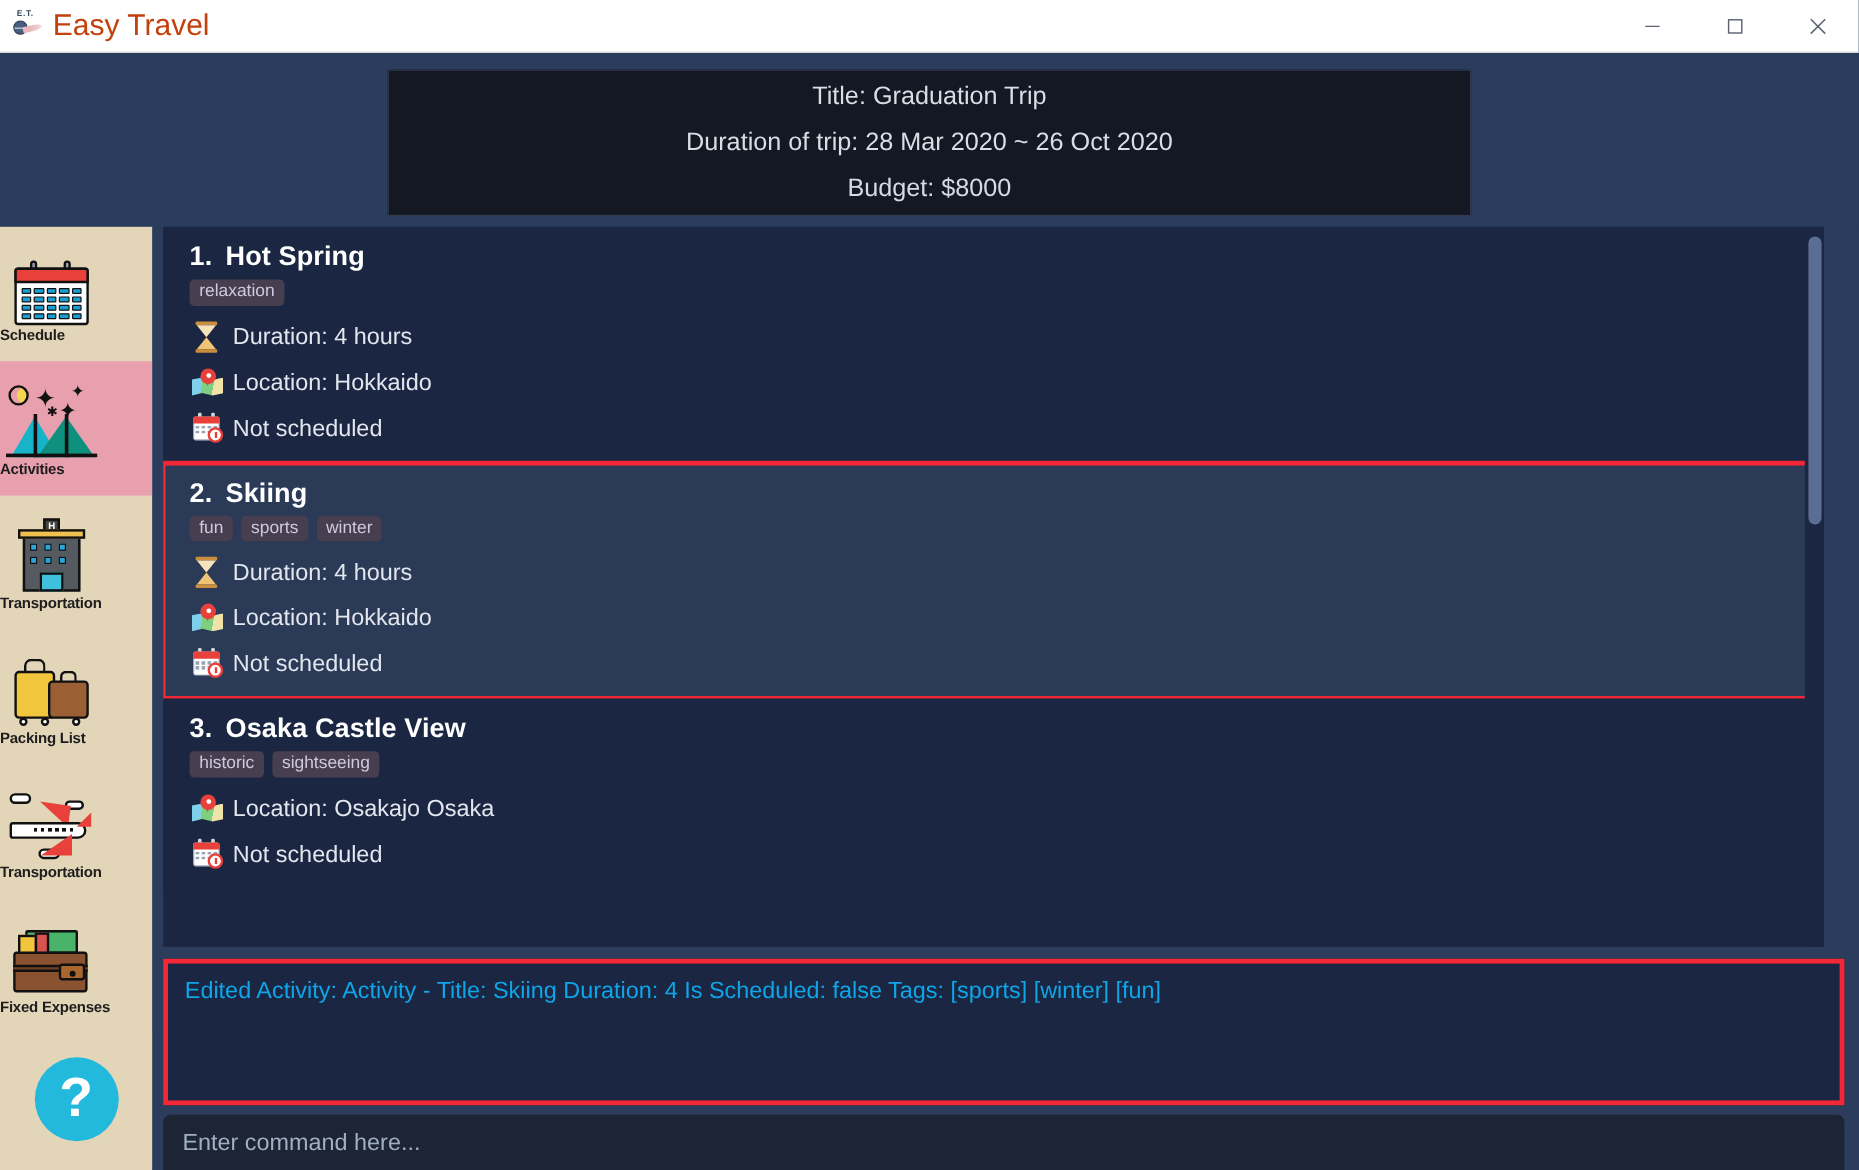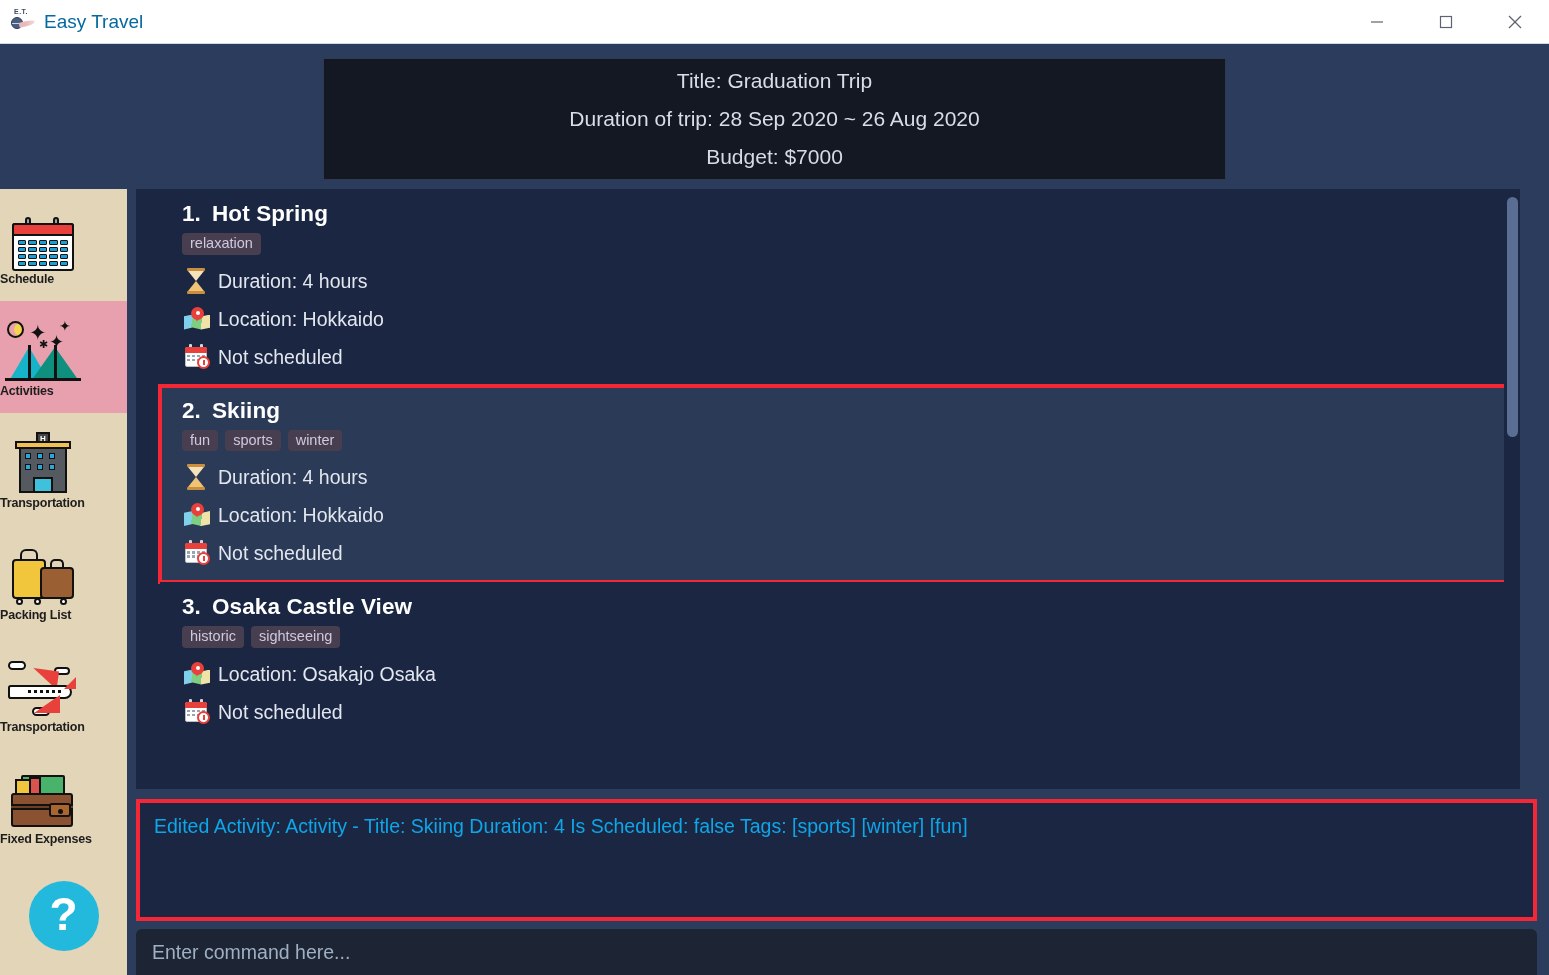--- a/index.html
+++ b/index.html
@@ -43,22 +43,22 @@
     width: 12px; height: 1px; background: #c9d4e4;
   }
   #app-logo .plane {
     position: absolute; left: 9px; top: 12px;
     width: 16px; height: 5px;
     background: linear-gradient(100deg, #e9b9b9 40%, #f3dada 100%);
     border-radius: 0 60% 60% 0;
     transform: rotate(-14deg);
   }
   #app-title {
-    font-size: 19px;
-    color: #0369a1;
+    font-size: 25px;
+    color: #c2410c;
     font-weight: 400;
   }
   .win-controls {
     position: absolute; right: 0; top: 0;
     height: 44px; display: flex;
   }
   .win-btn {
     width: 69px; height: 44px;
     display: flex; align-items: center; justify-content: center;
     color: #5d6470;
@@ -265,21 +265,20 @@
     width: 1384px;
     background: #1b2742;
     overflow: hidden;
   }
   #list-inner { position:absolute; inset:0; }
 
   .act-item {
     padding: 12px 0 10px 22px;
     background: #1b2742;
     position: relative;
-    margin-left: 24px;
   }
   .act-item.selected { background: #2a3a57; }
   .act-item.annot { outline: 4px solid #f32735; outline-offset: -2px; }
 
   .act-title {
     color: #ffffff;
     font-size: 22.5px;
     font-weight: bold;
     margin-bottom: 6px;
     letter-spacing: .1px;
@@ -413,23 +412,23 @@
       <svg width="18" height="18" viewBox="0 0 18 18">
           <line x1="3" y1="3" x2="15" y2="15" stroke="#5d6470" stroke-width="1.3"></line>
           <line x1="15" y1="3" x2="3" y2="15" stroke="#5d6470" stroke-width="1.3"></line>
         </svg>
     </div>
   </div>
 </div>
 
 <div id="header-panel">
   <div class="hdr-row">Title: Graduation Trip</div>
-  <div class="hdr-row">Duration of trip: 28 Sep 2020 ~ 26 Aug 2020</div>
+  <div class="hdr-row">Duration of trip: 28 Mar 2020 ~ 26 Oct 2020</div>
   <div class="hdr-split">
-    <span>Budget: $7000</span>
+    <span>Budget: $8000</span>
   </div>
 </div>
 
 <div id="body-area">
 
   <div id="sidebar">
 
     <div class="side-item">
       <div class="side-ico">
         <div class="ic-cal">

